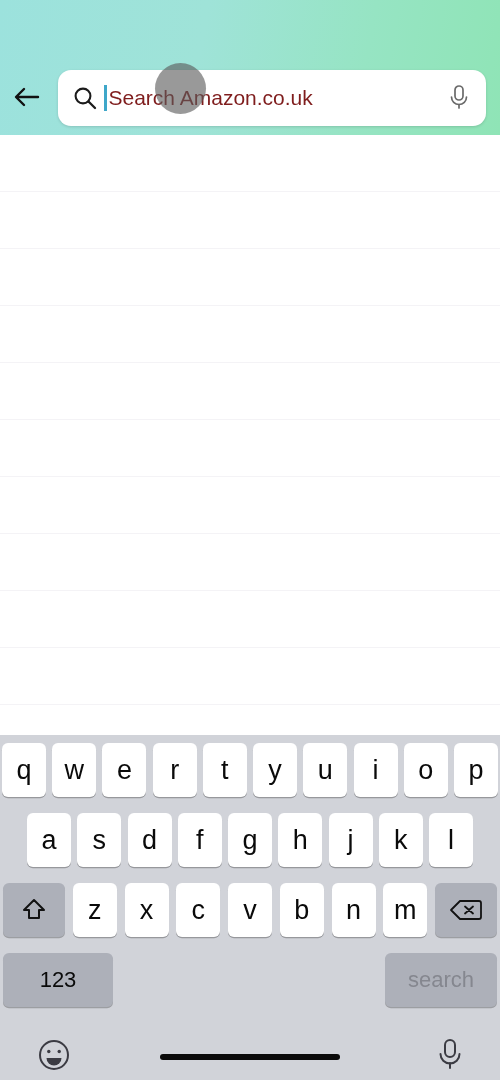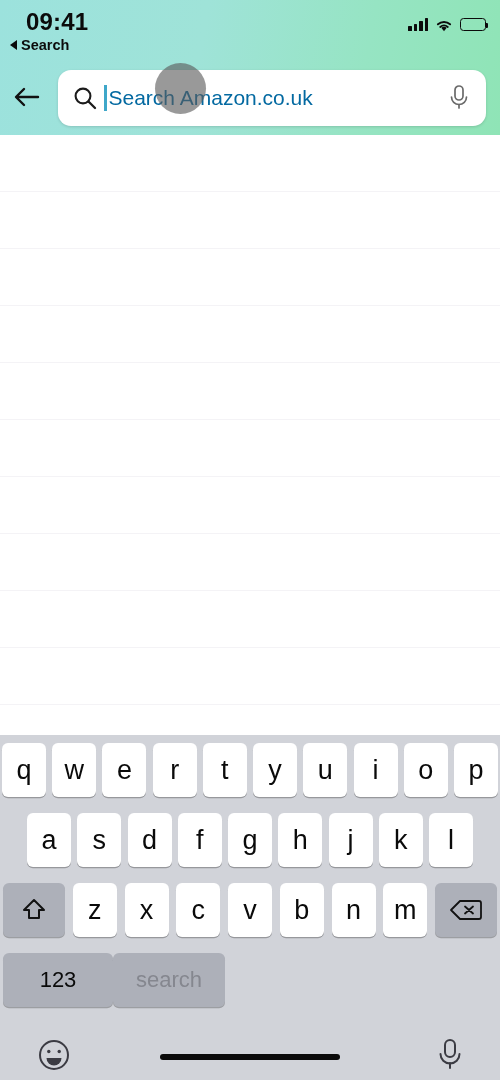--- a/index.html
+++ b/index.html
@@ -66,21 +66,21 @@
     position:absolute; left:58px; top:70px; width:428px; height:56px;
     background:#ffffff; border-radius:13px;
     box-shadow:0 1px 3px rgba(0,0,0,.14);
     display:flex; align-items:center; padding:0 14px;
   }
   .search-glass { flex:0 0 auto; width:26px; height:26px; margin-right:6px; }
   .caret {
     width:2.5px; height:26px; background:#3fa7c9; flex:0 0 auto; margin-right:2px;
   }
   .search-placeholder {
-    flex:1; font-size:21px; color:#0369a1; white-space:nowrap; overflow:hidden;
+    flex:1; font-size:21px; color:#7f1d1d; white-space:nowrap; overflow:hidden;
   }
   .mic-btn { flex:0 0 auto; width:26px; height:30px; margin-left:6px; cursor:pointer; }
 
   
   .touch-dot {
     position:absolute; left:155px; top:63px; width:51px; height:51px;
     border-radius:50%; background:rgba(90,90,90,.62); pointer-events:none;
   }
 
   
@@ -92,21 +92,21 @@
 
   
   .keyboard {
     position:absolute; left:0; top:735px; width:500px; height:345px;
     background:#d1d3d9;
   }
   .krow { display:flex; align-items:center; width:500px; }
   .krow.r1 { height:70px; padding:0 2px; justify-content:space-between; }
   .krow.r2 { height:70px; padding:0 27px; justify-content:space-between; }
   .krow.r3 { height:70px; padding:0 3px; justify-content:space-between; }
-  .krow.r4 { height:70px; padding:0 3px; }
+  .krow.r4 { height:70px; padding:0 3px; justify-content:space-between; }
   .key {
     background:#ffffff; border-radius:6px;
     box-shadow:0 1.2px 0 rgba(0,0,0,.28);
     display:flex; align-items:center; justify-content:center;
     font-size:27px; color:#0a0a0a; cursor:pointer;
     height:54px;
   }
   .krow.r1 .key { width:44px; }
   .krow.r2 .key { width:44px; }
   .krow.r3 .key.letter { width:44px; }
@@ -131,47 +131,20 @@
     width:180px; height:6px; background:#0a0a0a; border-radius:3px;
   }
 </style>
 </head>
 <body>
 
 <div id="screen">
 
   <div class="header">
 
-    <div class="statusbar">
-      <div class="status-time">09:41</div>
-
-      <div class="status-back">
-        <span class="tri"></span>
-        <span>Search</span>
-      </div>
-
-      <div class="status-right">
-        <span class="bars">
-          <i></i>
-            <i></i>
-            <i></i>
-            <i></i>
-        </span>
-        <span class="wifi">
-          <svg viewBox="0 0 18 13" width="18" height="13">
-            <path d="M9 12.2 L6.3 8.7 a4.4 4.4 0 0 1 5.4 0 Z" fill="#0b0b0b"></path>
-            <path d="M2.9 5.3 a9.2 9.2 0 0 1 12.2 0" stroke="#0b0b0b" stroke-width="1.9" fill="none" stroke-linecap="round"></path>
-            <path d="M5.2 8.0 a6 6 0 0 1 7.6 0" stroke="#0b0b0b" stroke-width="1.8" fill="none" stroke-linecap="round"></path>
-          </svg>
-        </span>
-        <span class="battery">
-          <span class="fill"></span>
-        </span>
-      </div>
-    </div>
 
     <div class="back-arrow">
       <svg viewBox="0 0 34 34" width="34" height="34">
         <path d="M28 17 H7 M14 9 L6 17 L14 25" stroke="#111" stroke-width="2.4" fill="none" stroke-linecap="round" stroke-linejoin="round"></path>
       </svg>
     </div>
 
     <div class="searchfield">
       <span class="search-glass">
         <svg viewBox="0 0 26 26" width="26" height="26">

